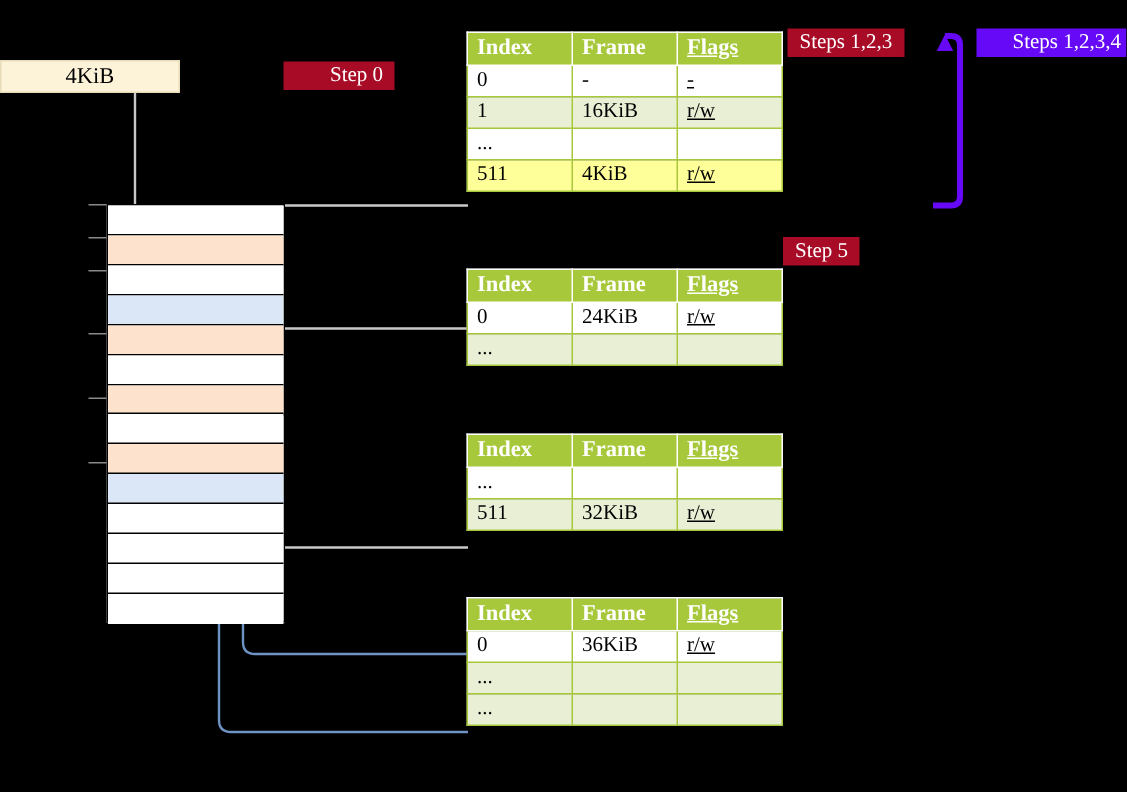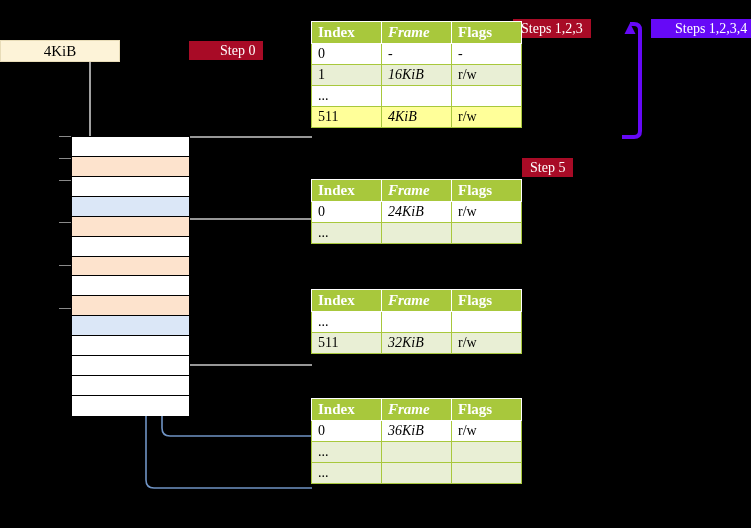--- a/index.html
+++ b/index.html
@@ -103,22 +103,22 @@
     height: 20px;
     box-sizing: border-box;
     white-space: nowrap;
     vertical-align: middle;
   }
   .ptable tr.r-white td { background: #ffffff; }
   .ptable tr.r-tint  td { background: #e9efd5; }
   .ptable td.hl { background: #ffff99 !important; }
 
   .col-index { width: 57px; }
-  .col-frame { width: 57px; font-style: italic; }
-  .col-flags { width: 57px; }
+  .col-frame { width: 57px; }
+  .col-flags { width: 57px; text-decoration: underline; }
 
   
   svg.links {
     position: absolute;
     left: 0; top: 0;
     width: 751px; height: 528px;
     pointer-events: none;
   }
 </style>
 </head>
@@ -156,21 +156,21 @@
 
     <path d="M622,137 L634,137 Q640,137 640,131 L640,30 Q640,24 634,24 L630,24" stroke="#6609f7" stroke-width="4" fill="none" stroke-linecap="butt" marker-end="url(#av)"></path>
   </svg>
 
   <div class="sizebox">
     <span>4KiB</span>
   </div>
 
   <div class="badge badge-crimson" style="left:189px; top:41px;padding-left:31px;">Step 0</div>
 
-  <div class="badge badge-crimson" style="left:513px; top:19px;">Steps 1,2,3</div>
+  <div class="badge badge-crimson" style="left:525px; top:19px;">Steps 1,2,3</div>
 
   <div class="badge badge-violet" style="left:651px; top:19px;">Steps 1,2,3,4</div>
 
   <div class="badge badge-crimson" style="left:522px; top:158px;">Step 5</div>
 
   <div class="memgrid" id="memgrid">
       <div class="memrow" style="top: 0px; height: 19.9286px;"></div>
       <div class="memrow peach" style="top: 19.9286px; height: 19.9286px;"></div>
       <div class="memrow" style="top: 39.8571px; height: 19.9286px;"></div>
       <div class="memrow blue" style="top: 59.7857px; height: 19.9286px;"></div>

